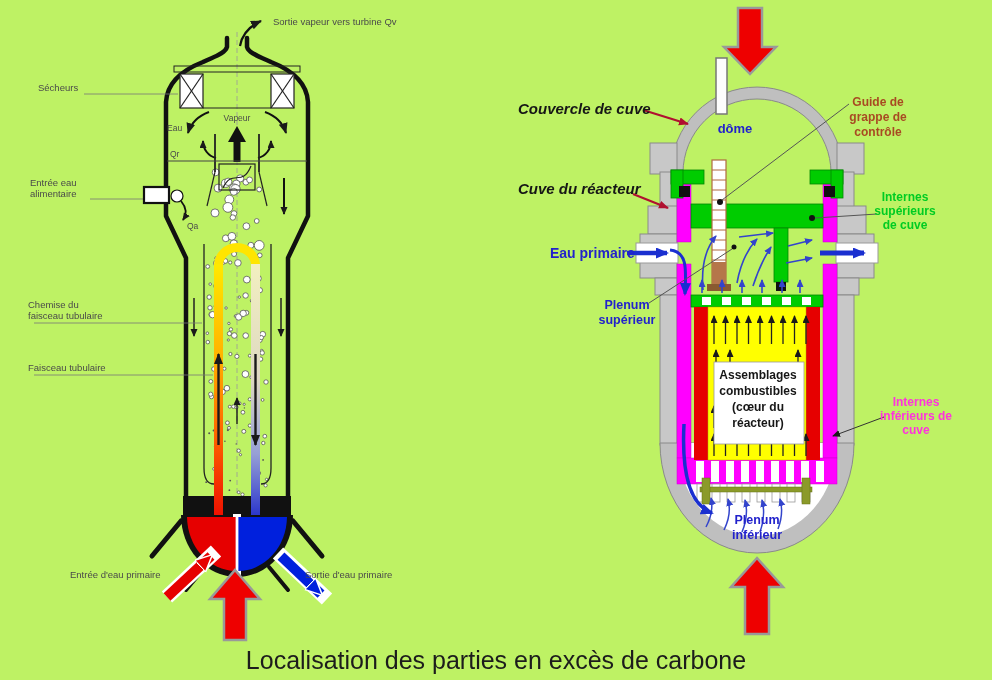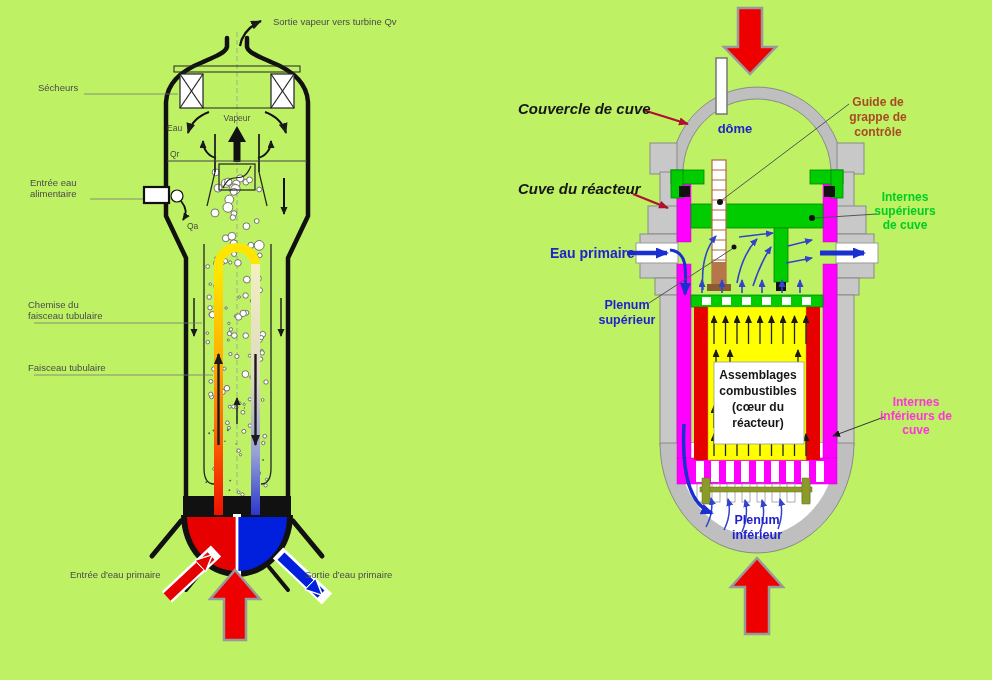--- a/index.html
+++ b/index.html
@@ -480,13 +480,14 @@
     <text x="627" y="309" text-anchor="middle" class="rv-blue" font-size="12.5">Plenum</text>
     <text x="627" y="324" text-anchor="middle" class="rv-blue" font-size="12.5">supérieur</text>
     <text x="916" y="406" text-anchor="middle" class="rv-magenta">Internes</text>
     <text x="916" y="420" text-anchor="middle" class="rv-magenta">inférieurs de</text>
     <text x="916" y="434" text-anchor="middle" class="rv-magenta">cuve</text>
     <text x="757" y="524" text-anchor="middle" class="rv-blue" font-size="12.5">Plenum</text>
     <text x="757" y="539" text-anchor="middle" class="rv-blue" font-size="12.5">inférieur</text>
   </g>
 </svg>
 
+<div id="caption">Localisation des parties en excès de carbone</div>
 </div>
 
 </body></html>

